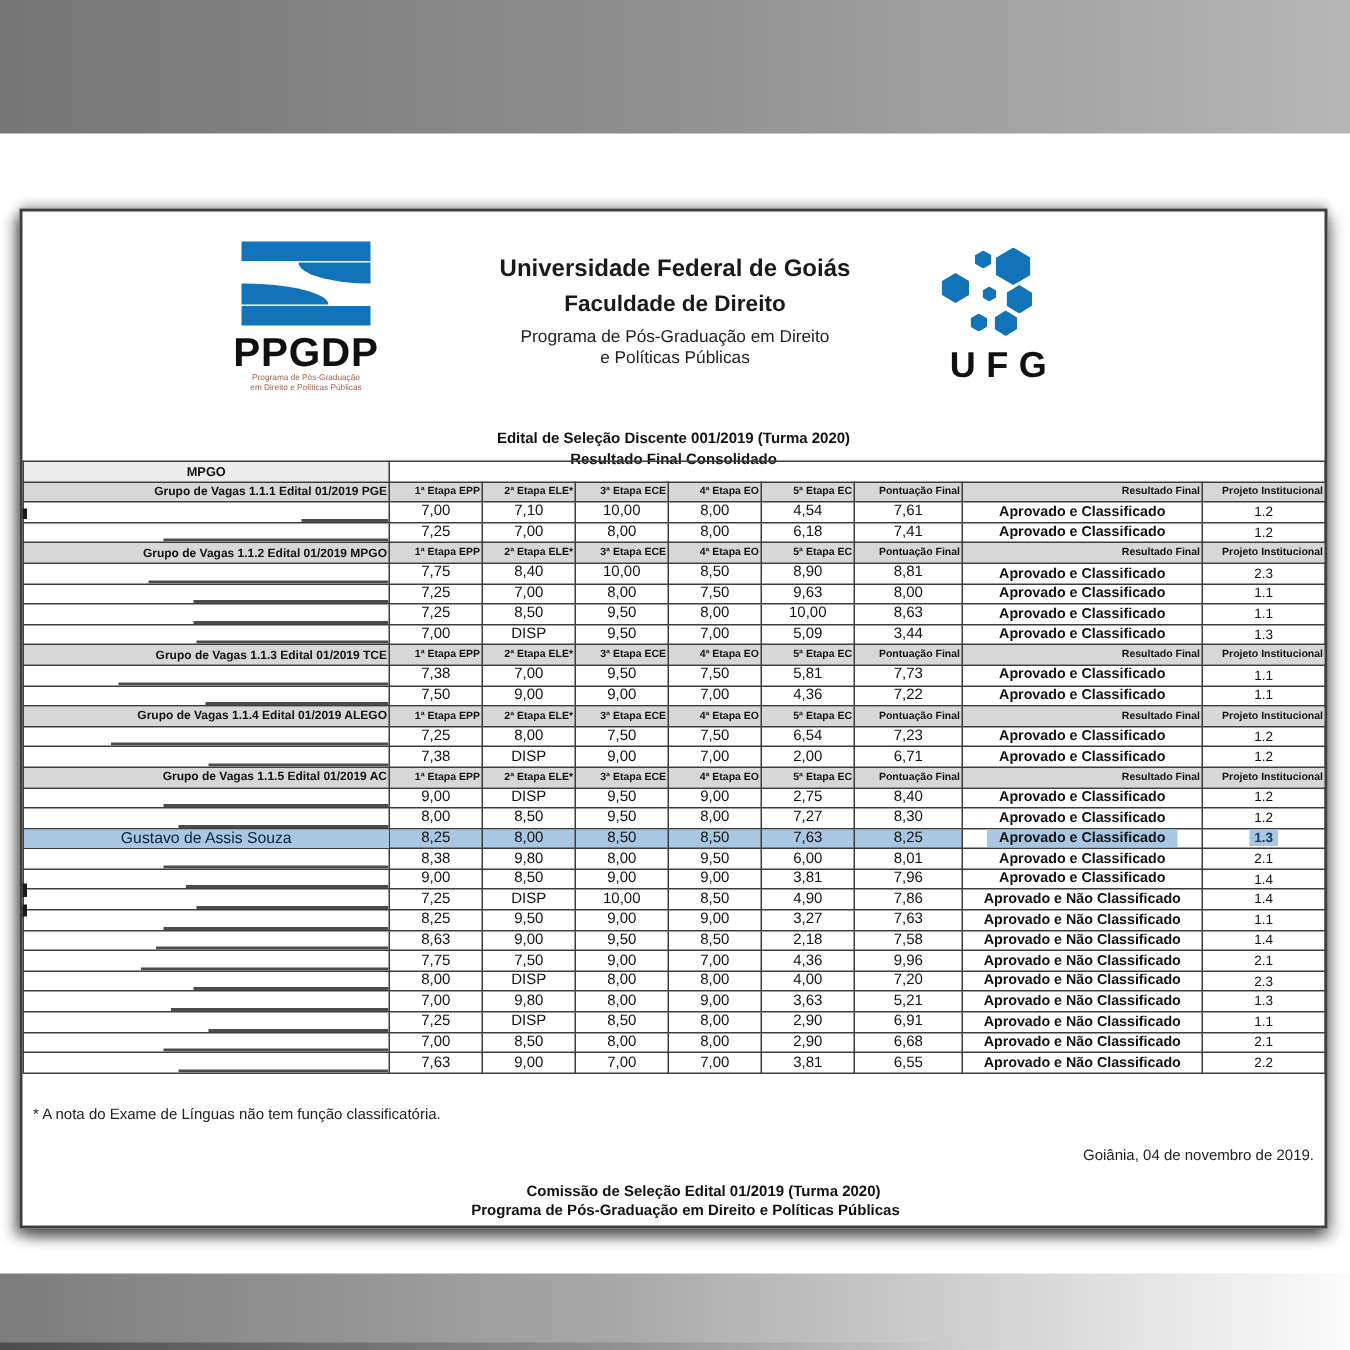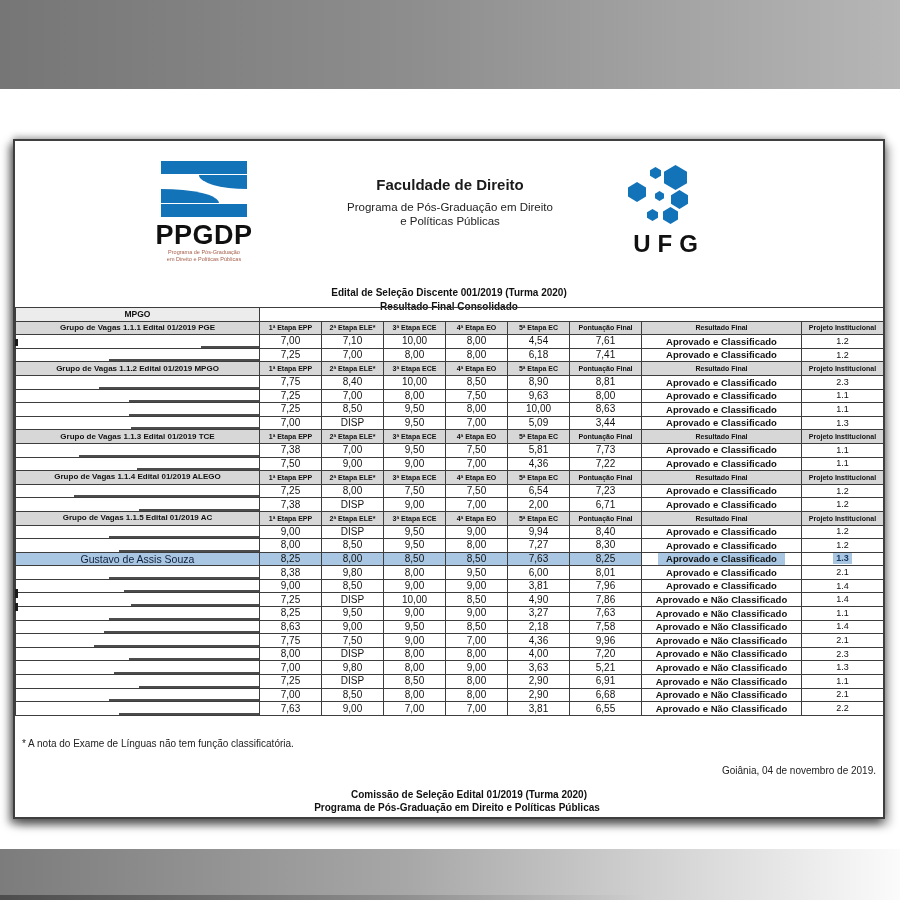--- a/index.html
+++ b/index.html
@@ -45,21 +45,21 @@
   
   .doc-title { position:absolute; left:0; top:145px; width:100%; text-align:center;
                font-size:10px; font-weight:bold; color:#111; line-height:1.35; }
   
   table.results { position:absolute; left:0; top:166px; width:868px;
                   border-collapse:collapse; table-layout:fixed; }
   table.results td { border:1px solid #3d3d3d; height:12.6px; padding:0 1px;
                      text-align:center; vertical-align:middle; overflow:hidden;
                      white-space:nowrap; line-height:1; color:#111; }
   td.nome-hd { background:#ececec; font-size:8.5px; font-weight:bold; }
-  tr.group-row td { background:#d7d7d7; font-weight:bold; }
+  tr.group-row td { background:#d7d7d7; font-weight:bold;text-align:right; }
   td.group-title { font-size:8px; }
   td.col-hd { font-size:7px; }
   td.num { font-size:10px; }
   td.res { font-size:9.5px; font-weight:bold; }
   td.proj { font-size:9px; }
   td.name-cell { text-align:left; padding-left:4px; font-size:10.5px; position:relative; }
   .redact { position:absolute; right:0; bottom:0; height:0; border-bottom:2px solid #4c4c4c; }
   tr.hl td.hlbg { background:var(--hl); }
   tr.hl td.name-cell { background:var(--hl); color:#0f1f3d; }
   .hl-span { background:var(--hl); padding:1px 8px; }
@@ -87,20 +87,21 @@
         <div class="wv1"></div>
         <div class="wv2"></div>
       </div>
       <div class="bar"></div>
       <div class="ppgdp-acronym">PPGDP</div>
       <div class="ppgdp-sub">Programa de Pós-Graduação</div>
       <div class="ppgdp-sub">em Direito e Políticas Públicas</div>
     </div>
 
     <div class="center-text">
+      <div class="uni">Universidade Federal de Goiás</div>
       <div class="fac">Faculdade de Direito</div>
       <div class="prog">Programa de Pós-Graduação em Direito</div>
       <div class="prog2">e Políticas Públicas</div>
     </div>
 
     <div class="ufg">
       <div class="hexbox">
         <div class="hex" style="left:39px;top:2px;width:11px;height:12px;"></div>
         <div class="hex" style="left:53px;top:0;width:23px;height:25px;"></div>
         <div class="hex" style="left:17px;top:17px;width:18px;height:20px;"></div>
@@ -320,21 +321,21 @@
             <td class="col-hd">Projeto Institucional</td>
           </tr>
           <tr>
             <td class="name-cell">
               <div class="redact" style="width: 150px;"></div>
             </td>
             <td class="num">9,00</td>
             <td class="num">DISP</td>
             <td class="num">9,50</td>
             <td class="num">9,00</td>
-            <td class="num">9,94</td>
+            <td class="num">2,75</td>
             <td class="num">8,40</td>
             <td class="res">Aprovado e Classificado</td>
             <td class="proj">1.2</td>
           </tr>
           <tr>
             <td class="name-cell">
               <div class="redact" style="width: 140px;"></div>
             </td>
             <td class="num">8,00</td>
             <td class="num">8,50</td>

